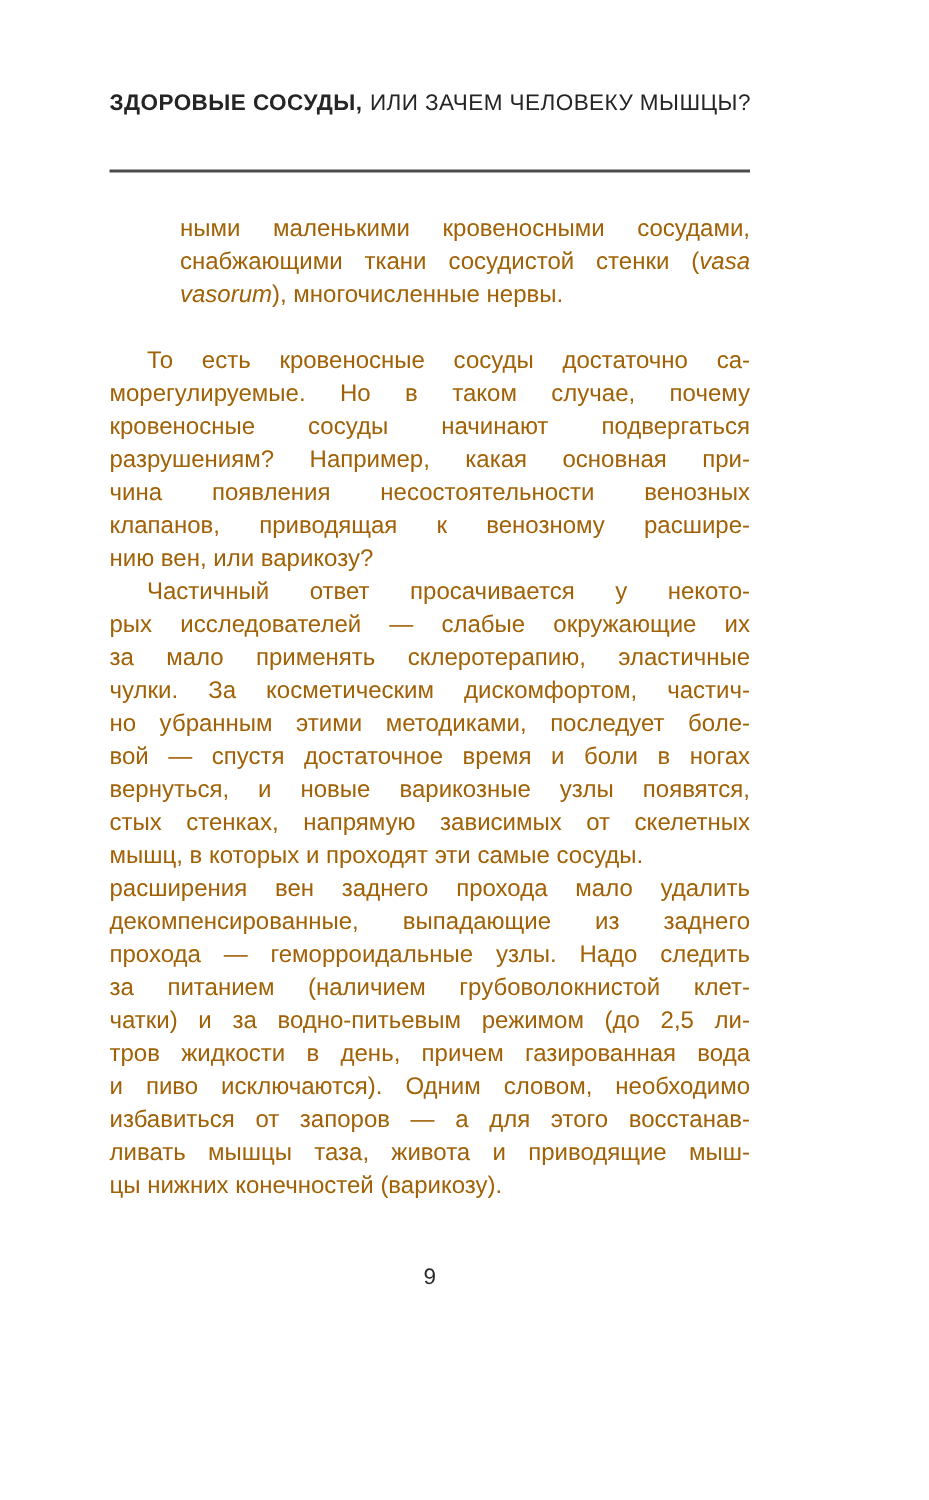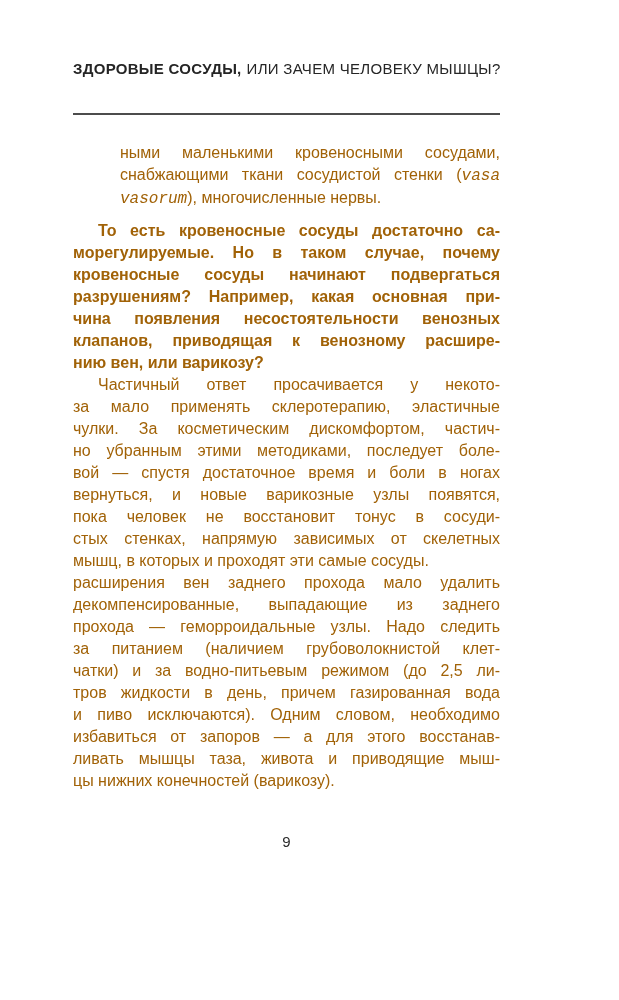--- a/index.html
+++ b/index.html
@@ -36,22 +36,22 @@
     text-align: justify;
     text-align-last: justify;
     color: #a16207;
   }
   .line.last { text-align-last: left; }
   .para.indent .line.first { text-indent: 25px; }
   .quote {
     margin-top: 27px;
     margin-left: 47px;
   }
-  .para-first { margin-top: 10px; font-weight: bold; }
-  .it { font-style: italic; font-family: Liberation Mono, monospace; }
+  .para-first { margin-top: 22px; }
+  .it { font-style: italic; }
   .page-number {
     margin-top: 41px;
     text-align: center;
     font-size: 15px;
     color: #2b2b2b;
   }
 </style>
 </head>
 <body>
 
@@ -76,26 +76,26 @@
         <div class="line">морегулируемые. Но в таком случае, почему</div>
         <div class="line">кровеносные сосуды начинают подвергаться</div>
         <div class="line">разрушениям? Например, какая основная при-</div>
         <div class="line">чина появления несостоятельности венозных</div>
         <div class="line">клапанов, приводящая к венозному расшире-</div>
         <div class="line last">нию вен, или варикозу?</div>
       </div>
 
     <div class="para indent">
         <div class="line first">Частичный ответ просачивается у некото-</div>
+        <div class="line">рых исследователей — слабые окружающие их</div>
         <div class="line">за мало применять склеротерапию, эластичные</div>
         <div class="line">чулки. За косметическим дискомфортом, частич-</div>
         <div class="line">но убранным этими методиками, последует боле-</div>
         <div class="line">вой — спустя достаточное время и боли в ногах</div>
         <div class="line">вернуться, и новые варикозные узлы появятся,</div>
-        <div class="line">пока человек не восстановит тонус в сосуди-</div>
         <div class="line">стых стенках, напрямую зависимых от скелетных</div>
         <div class="line last">мышц, в которых и проходят эти самые сосуды.</div>
       </div>
 
     <div class="para indent">
         <div class="line">расширения вен заднего прохода мало удалить</div>
         <div class="line">декомпенсированные, выпадающие из заднего</div>
         <div class="line">прохода — геморроидальные узлы. Надо следить</div>
         <div class="line">за питанием (наличием грубоволокнистой клет-</div>
         <div class="line">чатки) и за водно-питьевым режимом (до 2,5 ли-</div>

